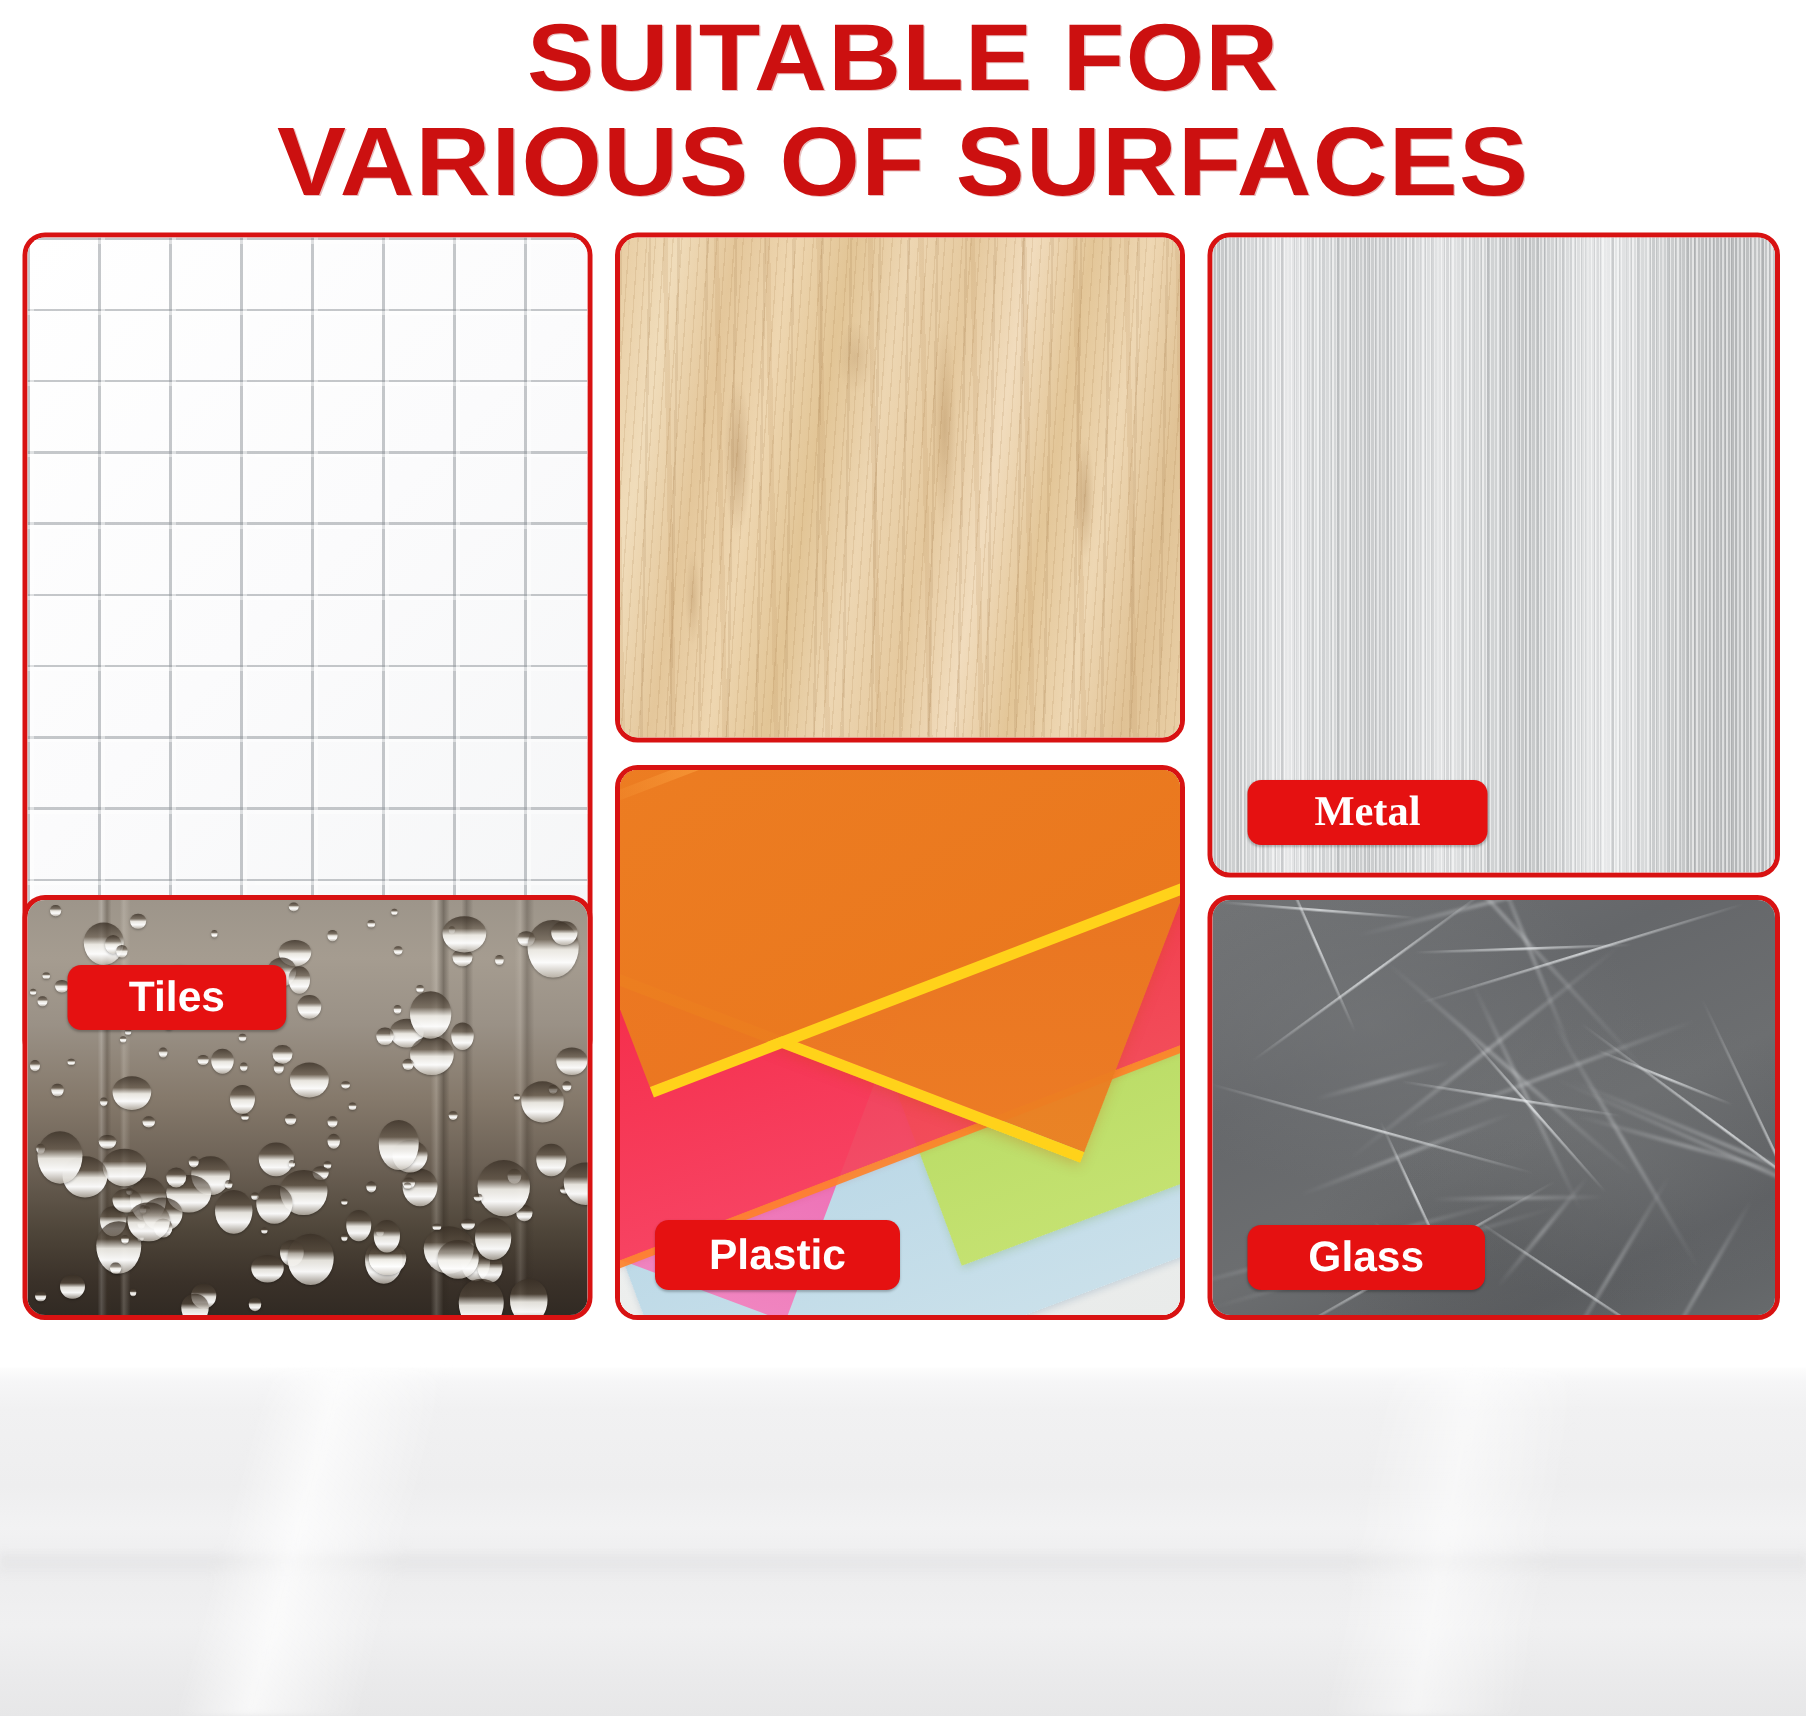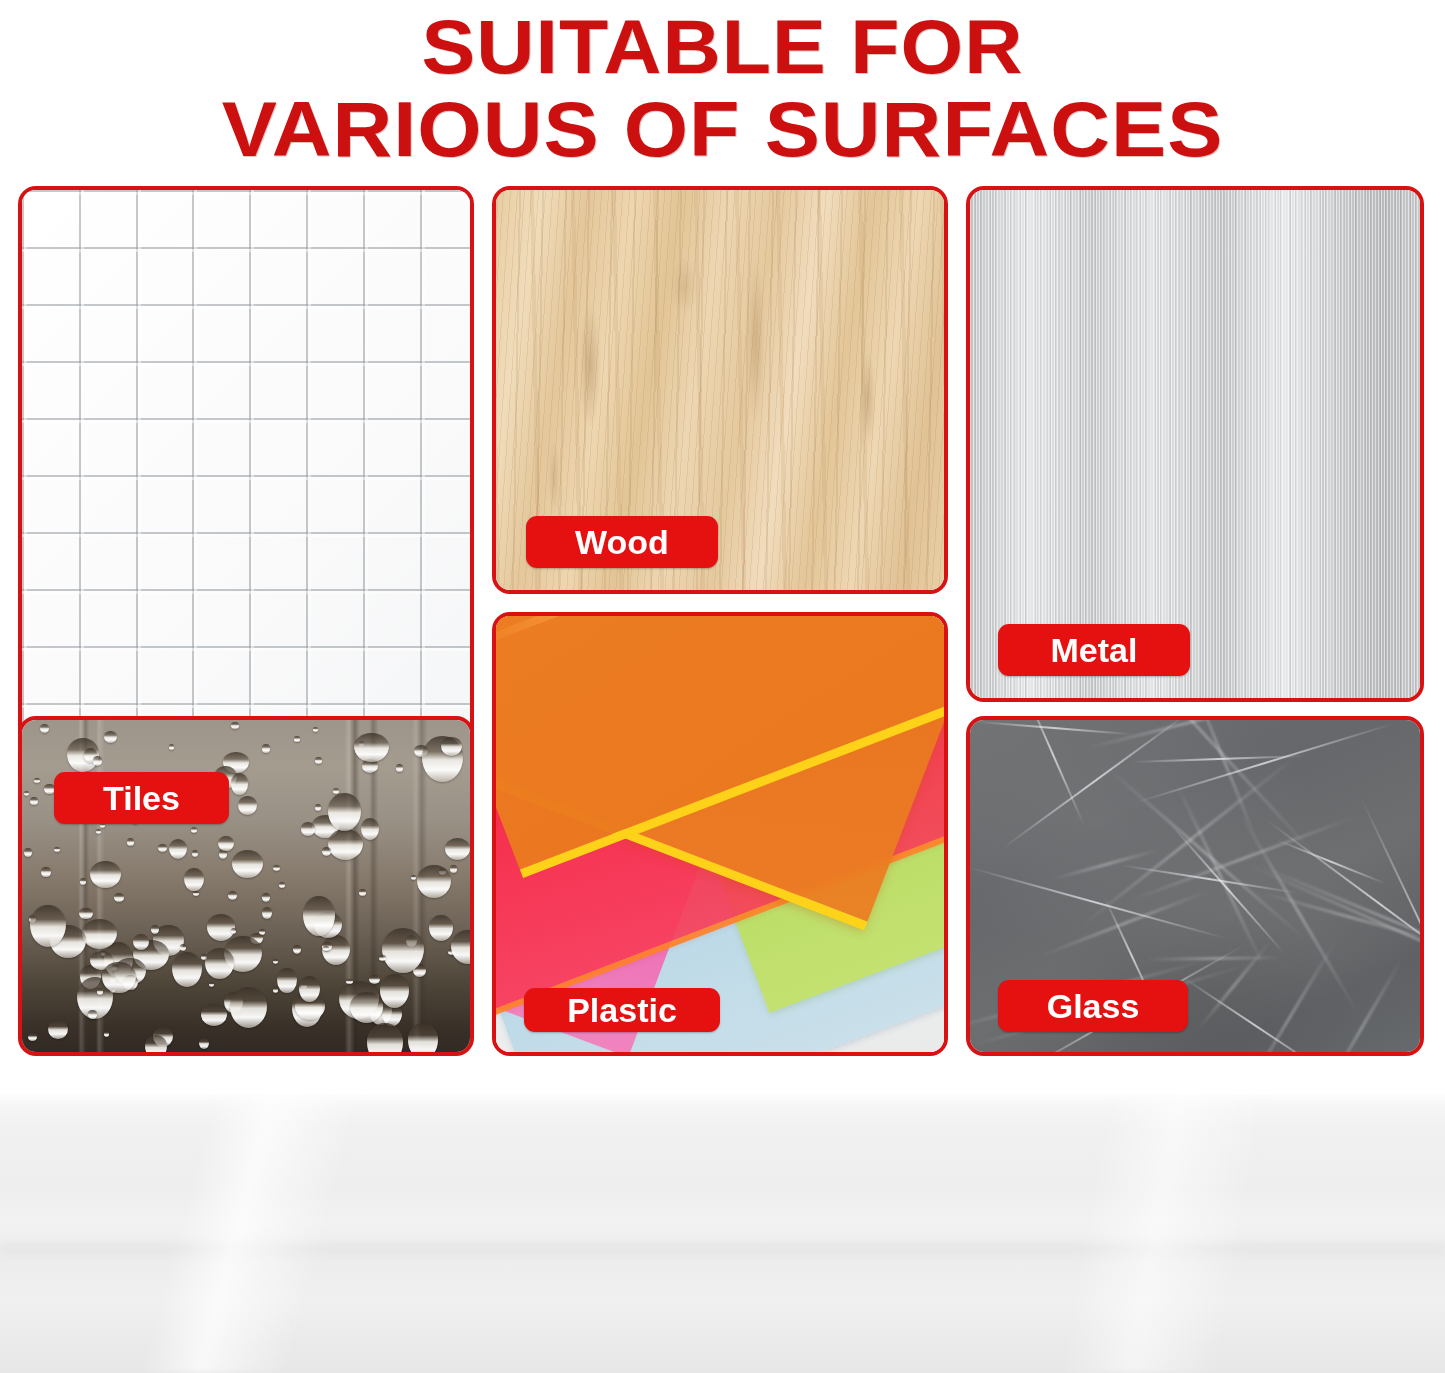--- a/index.html
+++ b/index.html
@@ -126,21 +126,21 @@
       radial-gradient(ellipse 16px 90px at 21% 44%, rgba(146,104,58,0.30), rgba(0,0,0,0) 70%),
       radial-gradient(ellipse 13px 120px at 58% 38%, rgba(150,108,60,0.26), rgba(0,0,0,0) 72%),
       radial-gradient(ellipse 11px 70px at 83% 52%, rgba(152,110,62,0.30), rgba(0,0,0,0) 70%),
       radial-gradient(ellipse 9px 55px at 13% 72%, rgba(150,108,60,0.22), rgba(0,0,0,0) 70%),
       radial-gradient(ellipse 20px 40px at 42% 24%, rgba(140,98,52,0.16), rgba(0,0,0,0) 72%);
     pointer-events: none;
   }
   #badge-wood { left: 30px; bottom: 22px; width: 192px; height: 52px; font-size: 34px; }
 
   
-  #panel-metal { left: 966px; top: 186px; width: 458px; height: 516px; }
+  #panel-metal { left: 966px; top: 186px; width: 458px; height: 516px; font-family: Liberation Serif, serif; }
   .metal-surface {
     background:
       repeating-linear-gradient(to right,
         rgba(255,255,255,0.55) 0px, rgba(255,255,255,0.55) 1px,
         rgba(0,0,0,0) 1px, rgba(0,0,0,0) 3px),
       repeating-linear-gradient(to right,
         rgba(90,95,100,0.13) 0px, rgba(90,95,100,0.13) 1px,
         rgba(0,0,0,0) 1px, rgba(0,0,0,0) 5px),
       repeating-linear-gradient(to right,
         rgba(120,125,130,0.10) 0px, rgba(120,125,130,0.10) 2px,
@@ -242,21 +242,21 @@
     transform: rotate(-21deg);
     transform-origin: 0% 100%;
     border-bottom: 9px solid #FFD21A;
   }
   .p-glow-1 {
     left: -6%; top: 6%; width: 76%; height: 8px;
     background: linear-gradient(to right, rgba(255,140,50,0), rgba(255,170,70,0.85), rgba(255,120,40,0));
     transform: rotate(-21deg);
     transform-origin: 0 0;
   }
-  #badge-plastic { left: 28px; bottom: 20px; width: 196px; height: 44px; font-size: 34px; }
+  #badge-plastic { left: 28px; bottom: 20px; width: 196px; height: 56px; font-size: 34px; }
 
   
   #panel-marble { left: 966px; top: 716px; width: 458px; height: 340px; }
   .marble-surface {
     background:
       radial-gradient(ellipse 70% 55% at 28% 30%, rgba(120,122,124,0.55), rgba(0,0,0,0) 70%),
       radial-gradient(ellipse 60% 50% at 74% 62%, rgba(112,114,116,0.45), rgba(0,0,0,0) 70%),
       radial-gradient(ellipse 50% 40% at 52% 84%, rgba(86,88,90,0.5), rgba(0,0,0,0) 72%),
       linear-gradient(155deg, #717375 0%, #65676a 32%, #6c6e70 58%, #5c5e61 82%, #676a6c 100%);
   }
@@ -303,21 +303,20 @@
   <span class="line line2">VARIOUS OF SURFACES</span>
 </div>
 
 <div class="panel" id="panel-tiles">
   <div class="surface tile-surface"></div>
   <div class="badge" id="badge-tiles">Tiles</div>
 </div>
 
 <div class="panel" id="panel-wood">
   <div class="surface wood-surface"></div>
-  <div class="badge" id="badge-wood">Wood</div>
 </div>
 
 <div class="panel" id="panel-metal">
   <div class="surface metal-surface"></div>
   <div class="badge" id="badge-metal">Metal</div>
 </div>
 
 <div class="panel" id="panel-glass">
   <div class="surface glass-surface">
     <div class="glass-streaks"></div>

